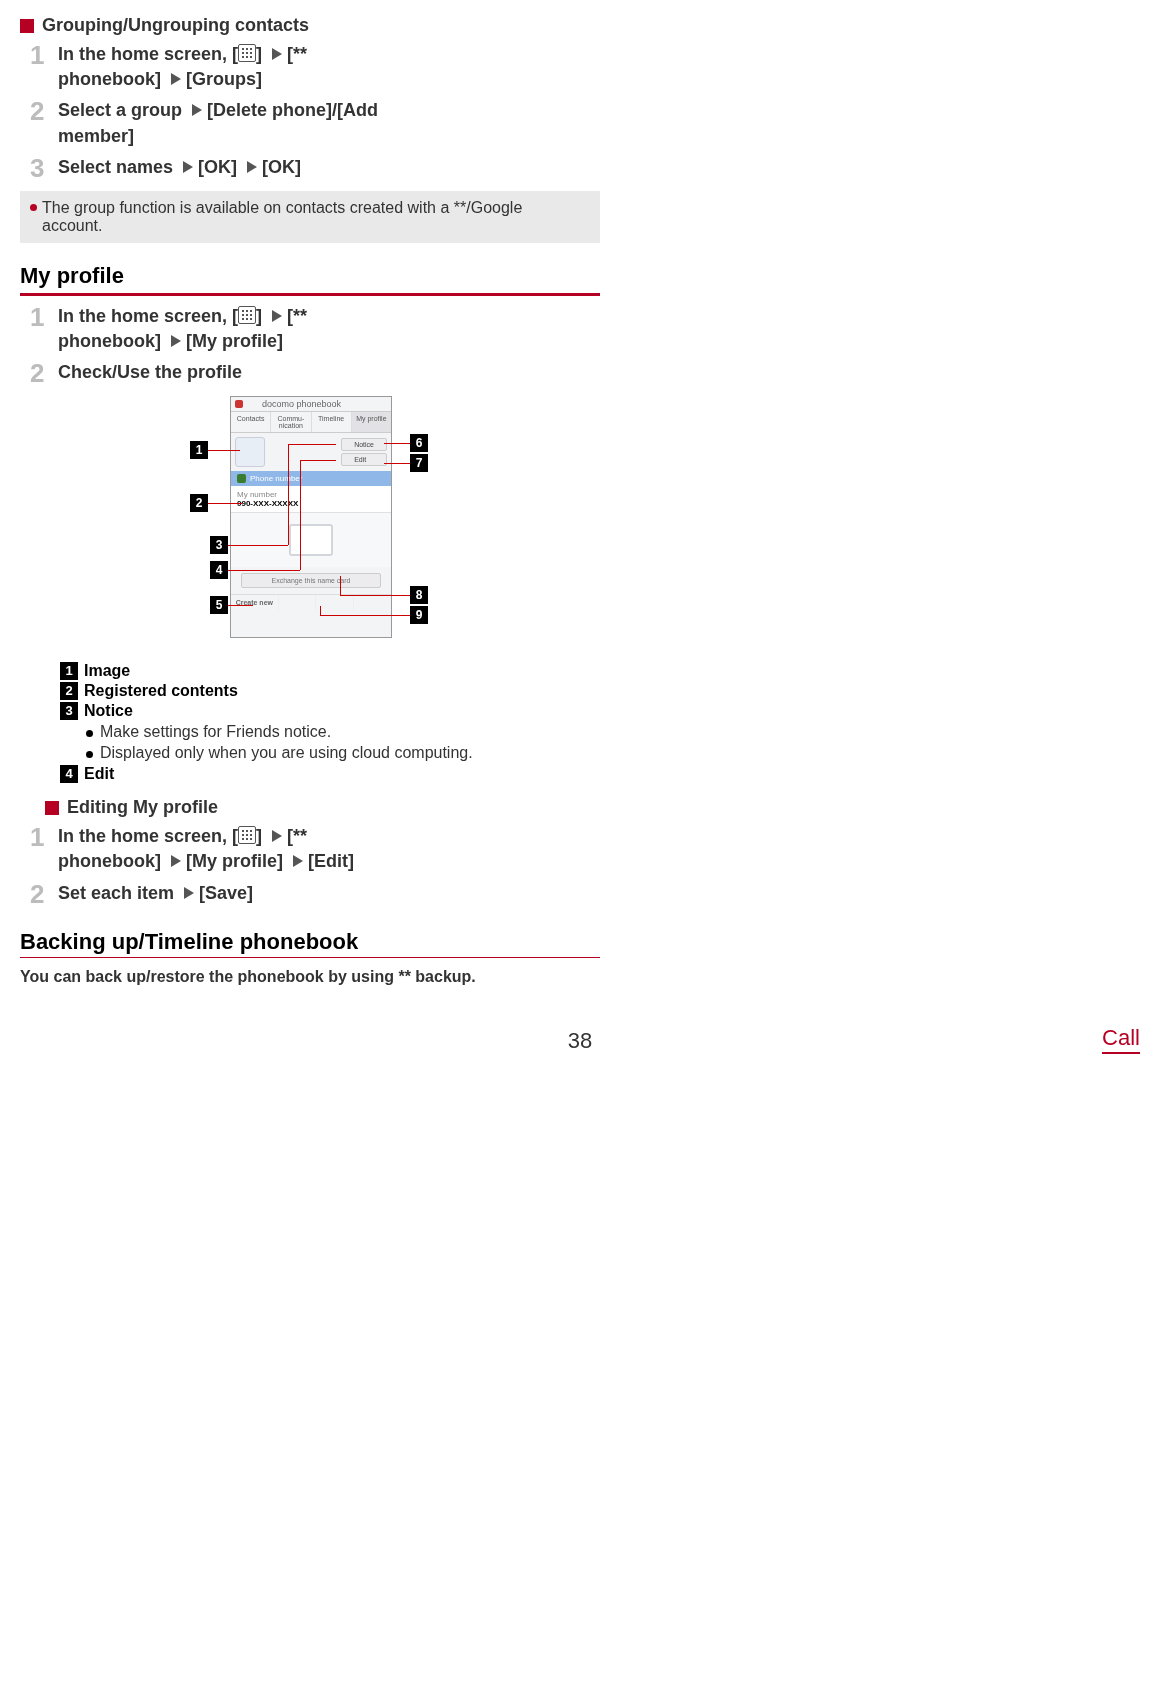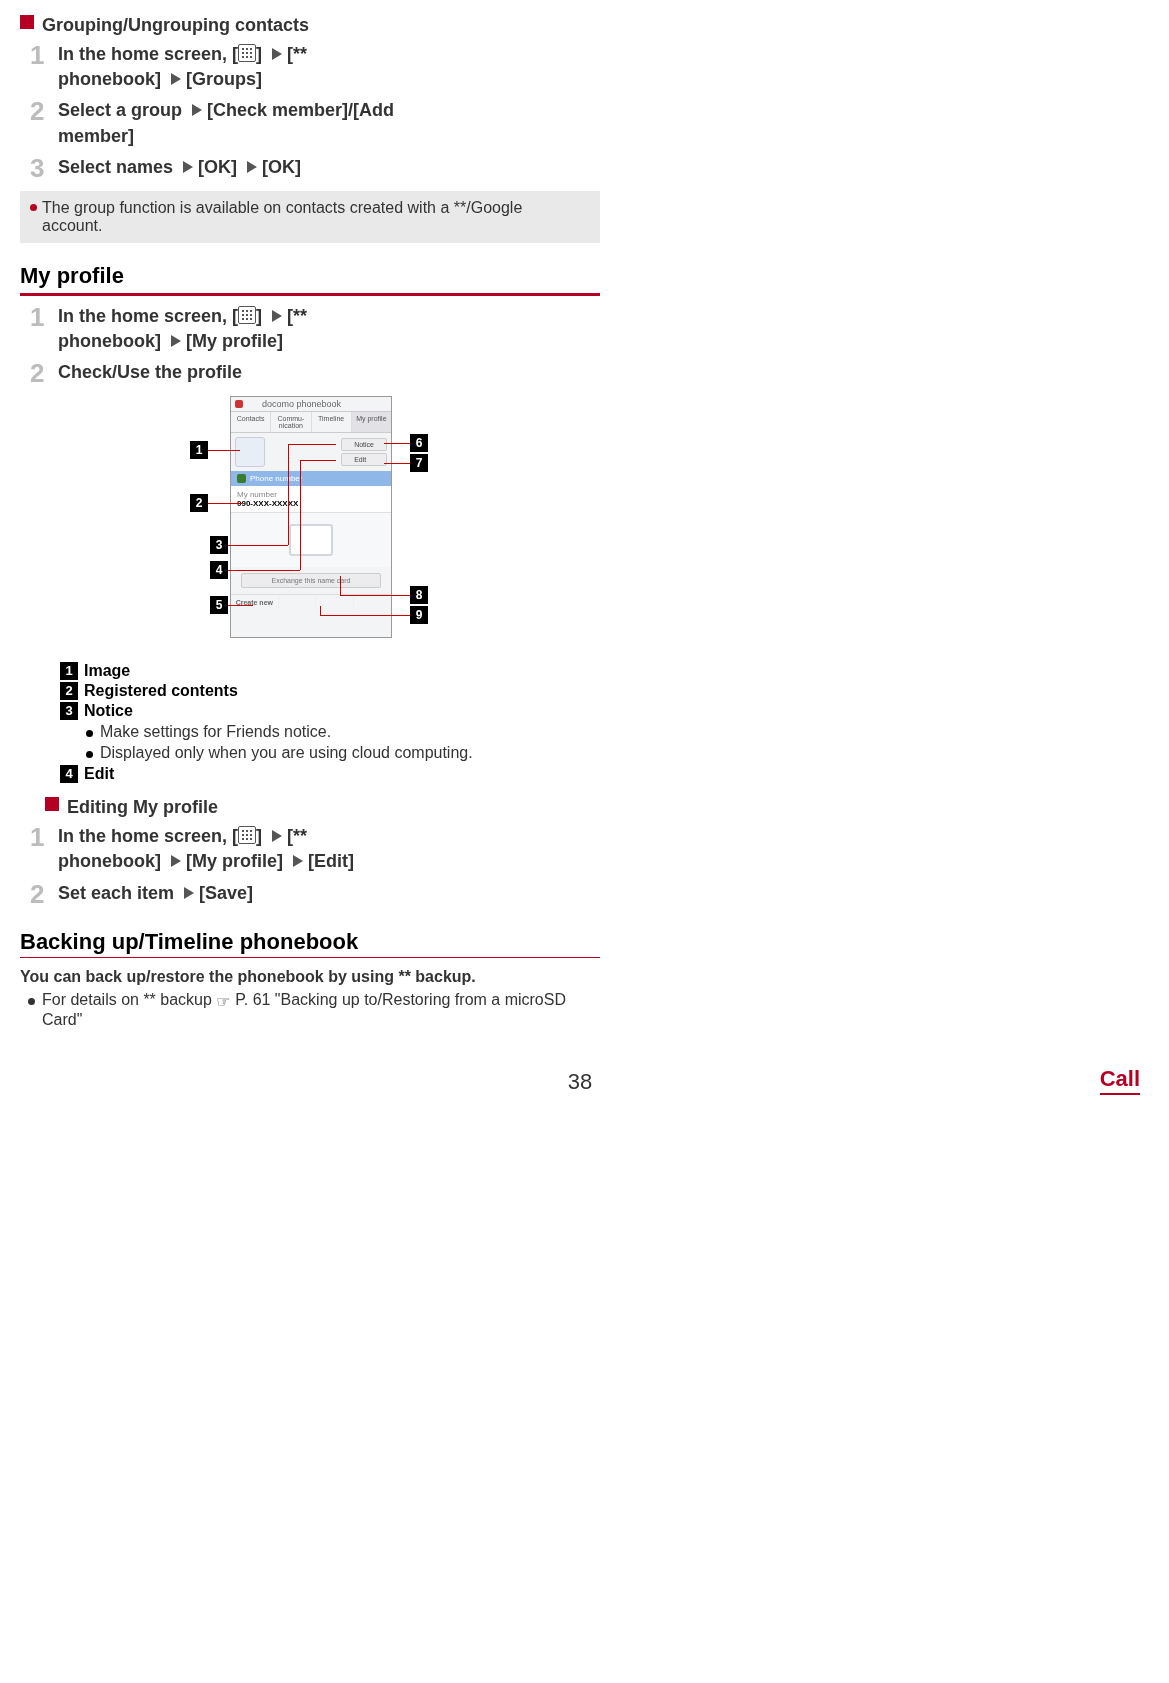--- a/index.html
+++ b/index.html
@@ -5,21 +5,21 @@
   body {
     font-family: Arial, Helvetica, sans-serif;
     margin: 0;
     padding: 15px 20px;
     width: 1169px;
     box-sizing: border-box;
     color: #000;
   }
   .page-content { width: 580px; }
   .red-sq { display:inline-block; width:14px; height:14px; background:#b50024; margin-right:8px; vertical-align:-1px;}
-  .sect-title-row { display:flex; align-items:flex-start; }
+  .sect-title-row { display:flex; align-items:center; }
   .sect-title { font-weight:bold; font-size:18px; color:#333;}
   .step-row { display:flex; margin: 6px 0 6px 10px; }
   .step-num { 
     font-weight:bold; font-size:26px; color:#bcbcbc; 
     width: 26px; flex-shrink:0; line-height:1;
   }
   .step-body { font-weight:bold; font-size:18px; color:#333; line-height:1.4; margin-left:2px;}
   .tri { display:inline-block; width:0; height:0; border-top:6px solid transparent; border-bottom:6px solid transparent; border-left:10px solid #555; margin:0 5px; vertical-align:0px;}
   .apps-icon { display:inline-block; width:16px; height:16px; border:1px solid #555; border-radius:2px; vertical-align:-2px; background:
     radial-gradient(circle at 25% 25%, #555 1px, transparent 1px),
@@ -86,21 +86,21 @@
     font-size:12px; font-weight:bold; text-align:center; line-height:18px;
   }
   .co-line { position:absolute; background:#c00; height:1px;}
   .co-line-v { position:absolute; background:#c00; width:1px;}
   
   .page-footer{
     position:relative; margin-top:40px;
   }
   .page-num{ text-align:center; font-size:22px; color:#333;}
   .footer-call{
-    position:absolute; right:0; bottom:0; color:#b50024; font-weight:bold; font-size:22px; border-bottom:2px solid #b50024; padding-bottom:1px;
+    position:absolute; right:0; bottom:0; color:#b50024; font-weight:normal; font-size:22px; border-bottom:2px solid #b50024; padding-bottom:1px;
   }
   .hand-icon { display:inline-block; vertical-align:-2px;}
 </style>
 </head>
 <body>
 
 <div class="page-content">
 
   <div class="sect-title-row">
     <span class="red-sq"></span>
@@ -111,21 +111,21 @@
     <div class="step-num">1</div>
     <div class="step-body">
       <span>In the home screen, [</span><span class="apps-icon"></span><span>] </span><span class="tri"></span><span>[** </span><br>
       <span>phonebook] </span><span class="tri"></span><span>[Groups]</span>
     </div>
   </div>
 
   <div class="step-row">
     <div class="step-num">2</div>
     <div class="step-body">
-      <span>Select a group </span><span class="tri"></span><span>[Check member]/[Add </span><br>
+      <span>Select a group </span><span class="tri"></span><span>[Delete phone]/[Add </span><br>
       <span>member]</span>
     </div>
   </div>
 
   <div class="step-row">
     <div class="step-num">3</div>
     <div class="step-body">
       <span>Select names </span><span class="tri"></span><span>[OK] </span><span class="tri"></span><span>[OK]</span>
     </div>
   </div>
@@ -260,22 +260,19 @@
   <div class="step-row">
     <div class="step-num">2</div>
     <div class="step-body">
       <span>Set each item </span><span class="tri"></span><span>[Save]</span>
     </div>
   </div>
 
   <div class="h2" style="margin-top:22px;">Backing up/Timeline phonebook</div>
   <hr class="red-thin">
   <div class="intro">You can back up/restore the phonebook by using ** backup.</div>
-  <div class="bullet" style="font-size:16px; font-weight:normal;">
-    <span>For details on ** backup </span><span class="hand-icon">☞</span> <span>P. 61 "Backing up to/Restoring from a microSD Card"</span>
-  </div>
 
 </div>
 
 <div class="page-footer" style="width:1120px;">
   <div class="page-num">38</div>
   <div class="footer-call">Call</div>
 </div>
 
 </body></html>

